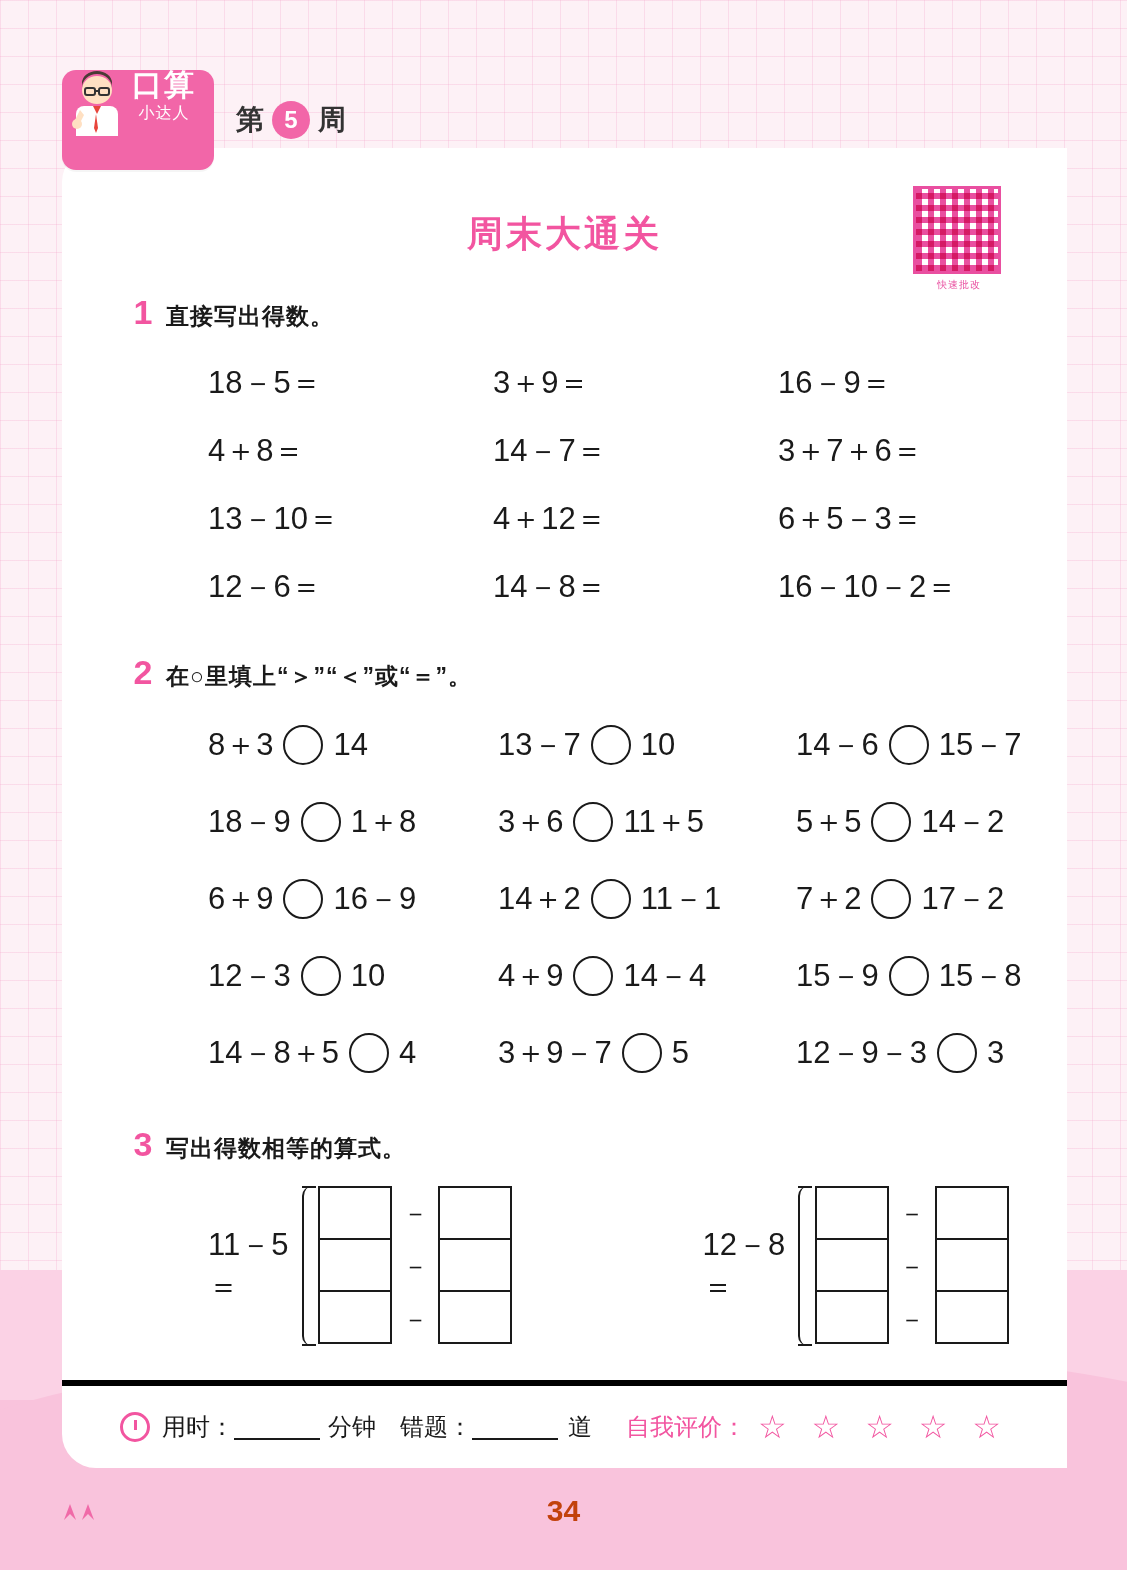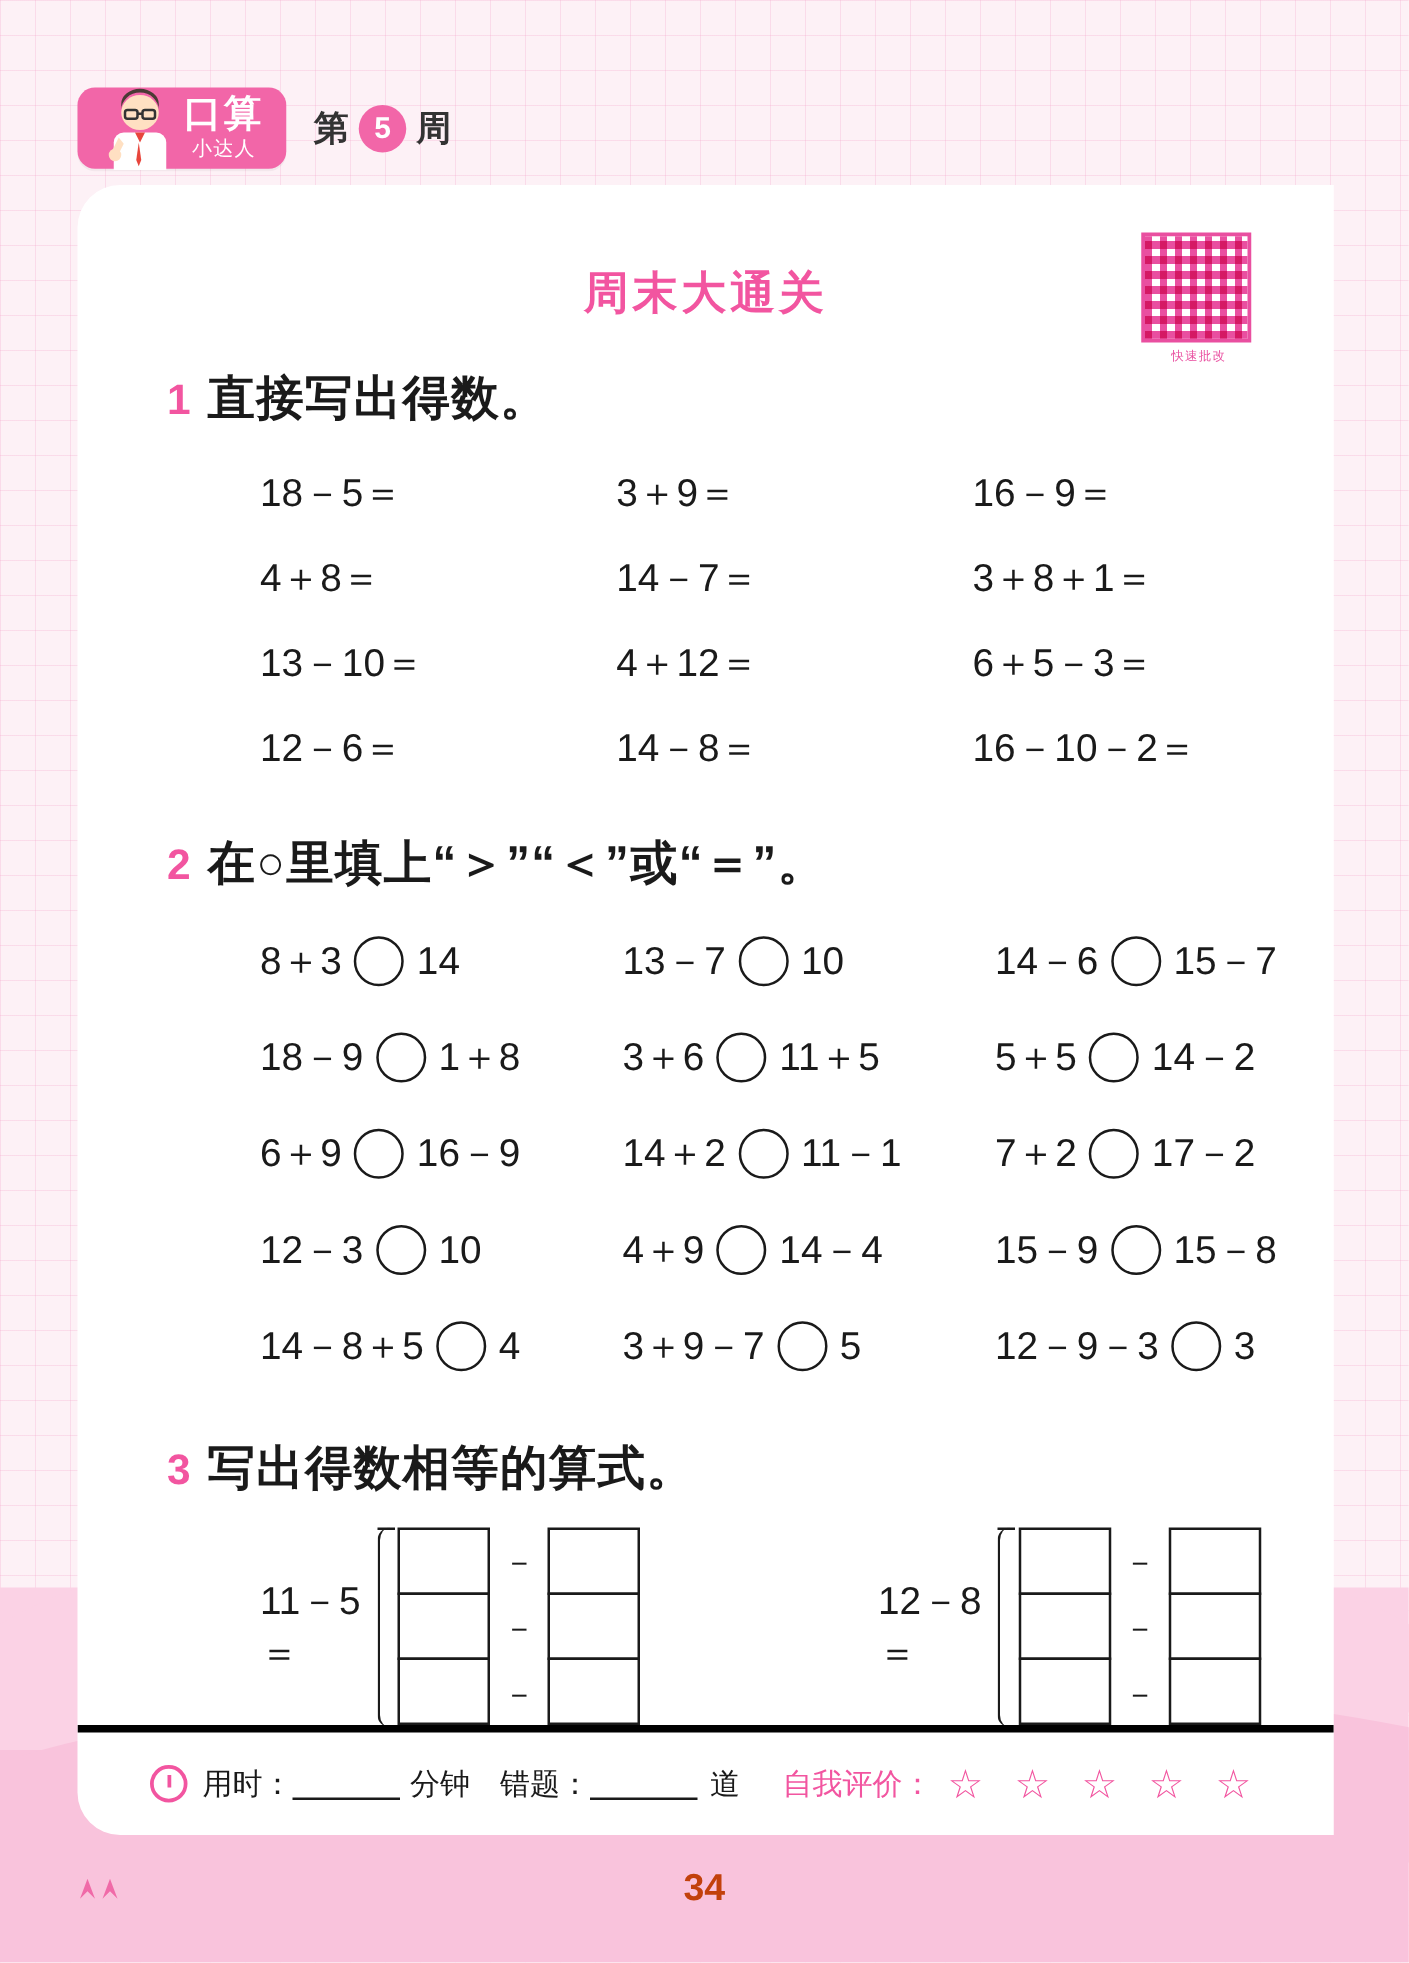--- a/index.html
+++ b/index.html
@@ -56,25 +56,25 @@
   
   .header {
     position: absolute;
     left: 62px; top: 70px;
     display: flex;
     align-items: center;
     z-index: 5;
   }
   .badge {
     display: flex;
-    align-items: center;
+    align-items: flex-start;
     background: #f266a8;
     border-radius: 14px;
-    height: 65px;
-    padding: 0 18px 0 21px;
+    height: 100px;
+    padding: 0 18px 0 6px;
     box-shadow: 0 2px 0 rgba(0,0,0,0.04);
   }
   .badge-avatar {
     width: 58px; height: 66px;
     position: relative;
     margin-right: 6px;
   }
   .badge-text {
     color: #ffffff;
     line-height: 1;
@@ -165,21 +165,21 @@
   }
   .sec-num {
     color: #f255a0;
     font-size: 34px;
     font-weight: bold;
     width: 46px;
     text-align: center;
   }
   .sec-title {
     color: #1a1a1a;
-    font-size: 38px;
+    font-size: 23px;
     font-weight: bold;
     letter-spacing: 1px;
   }
 
   
   .grid1 {
     display: grid;
     grid-template-columns: 285px 285px 1fr;
     row-gap: 3px;
     margin: 18px 0 0 88px;
@@ -358,21 +358,21 @@
     <div class="sec-head">
       <span class="sec-num">1</span>
       <span class="sec-title">直接写出得数。</span>
     </div>
     <div class="grid1">
       <div class="cell">18－5＝</div>
       <div class="cell">3＋9＝</div>
       <div class="cell">16－9＝</div>
       <div class="cell">4＋8＝</div>
       <div class="cell">14－7＝</div>
-      <div class="cell">3＋8＋1＝</div>
+      <div class="cell">3＋7＋6＝</div>
       <div class="cell">13－10＝</div>
       <div class="cell">4＋12＝</div>
       <div class="cell">6＋5－3＝</div>
       <div class="cell">12－6＝</div>
       <div class="cell">14－8＝</div>
       <div class="cell">16－10－2＝</div>
     </div>
   </div>
 
   <div class="section">

